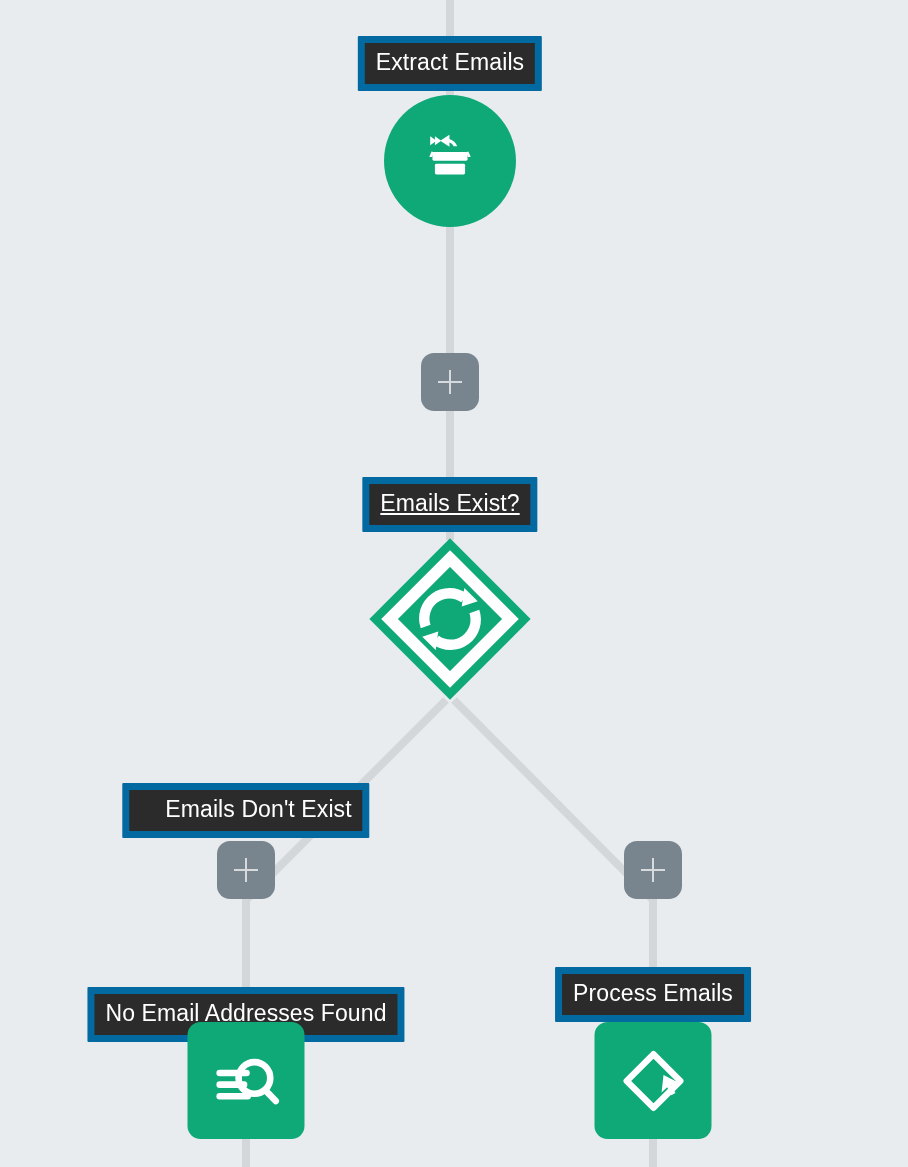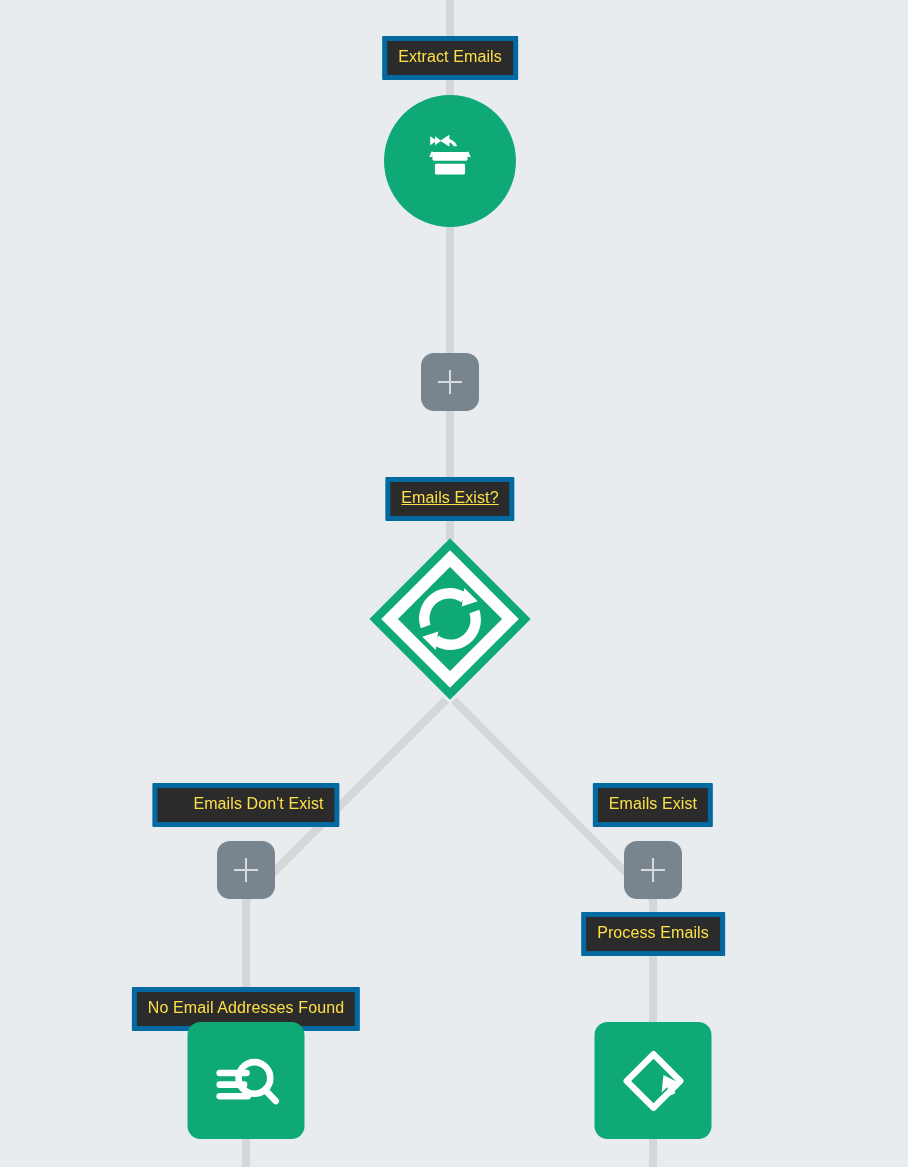--- a/index.html
+++ b/index.html
@@ -19,23 +19,23 @@
     position: absolute;
     left: 0;
     top: 0;
     width: 908px;
     height: 1167px;
   }
   
   .node-label {
     position: absolute;
     background: #2b2b2b;
-    border: 5px solid #0369a1;
-    color: #fde047;
-    font-size: 16px;
+    border: 7px solid #0369a1;
+    color: #ffffff;
+    font-size: 23px;
     line-height: 1;
     letter-spacing: .1px;
     padding: 8px 11px 10px 11px;
     white-space: nowrap;
     transform: translateX(-50%);
     box-sizing: border-box;
     border-radius: 1px;
   }
   
   .node-shape {
@@ -167,25 +167,24 @@
           <line x1="10" y1="25.5" x2="32" y2="25.5"></line>
           <line x1="10" y1="35.0" x2="30" y2="35.0"></line>
           <line x1="10" y1="44.5" x2="33" y2="44.5"></line>
           <circle cx="38.5" cy="29.5" r="13.0"></circle>
           <line x1="47.5" y1="39.5" x2="56" y2="48.5"></line>
         </g>
       </svg>
     </span>
   </div>
 
-  <div class="node-label" style="left:653px; top:783px;">Emails Exist</div>
 
   <div class="plus-button" style="left:653px; top:841px;"></div>
 
-  <div class="node-label" style="left:653px; top:912px;">Process Emails</div>
+  <div class="node-label" style="left:653px; top:967px;">Process Emails</div>
 
   <div class="node-shape shape-rounded-square" style="left:653px; top:1022px; width:117px; height:117px;">
     <span>
       <svg width="78" height="78" viewBox="0 0 64 64" xmlns="http://www.w3.org/2000/svg">
         <g fill="none" stroke="#ffffff" stroke-width="5.2" stroke-linejoin="round" stroke-linecap="round">
           <path d="M32 10 L54 32 L32 54 L10 32 Z"></path>
         </g>
         <g fill="#ffffff">
           <path d="M40.2 27.0 L53.2 33.6 L46.6 35.4 L50.0 41.8 L46.6 43.6 L43.2 37.2 L38.6 41.4 Z"></path>
         </g>

